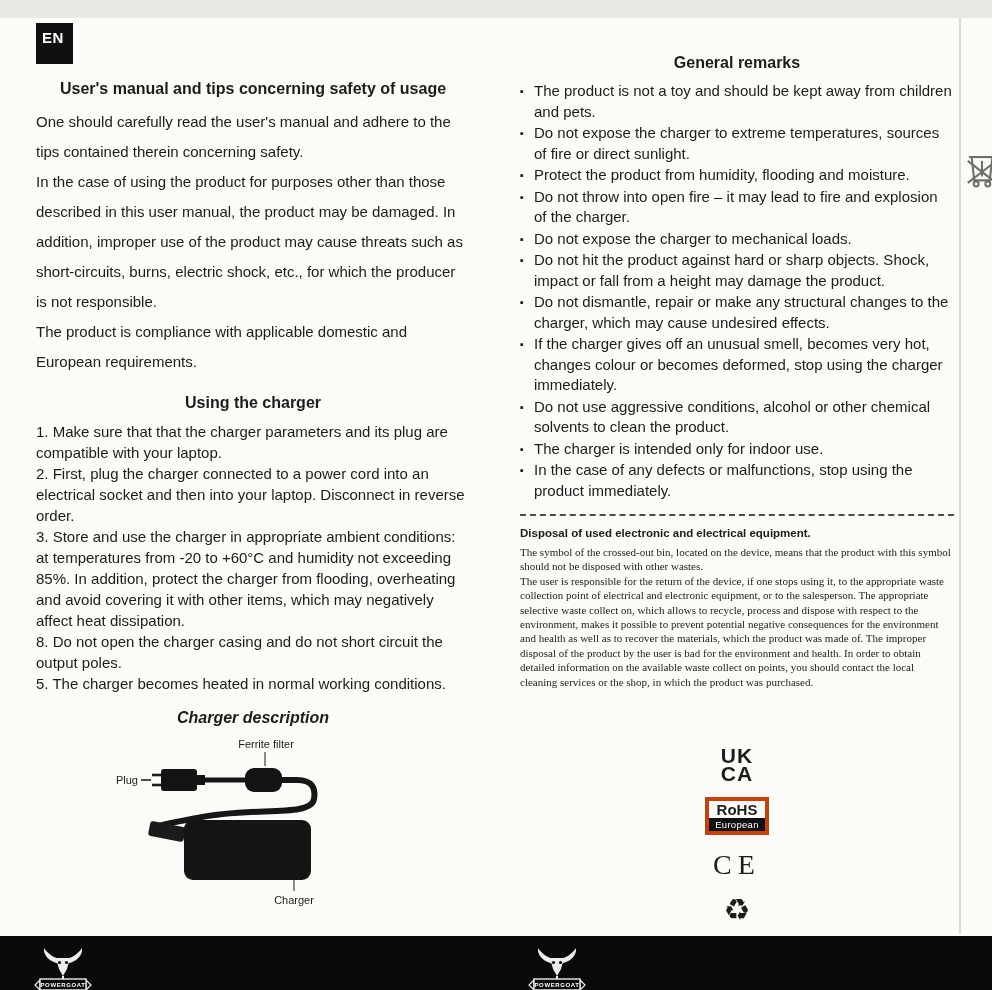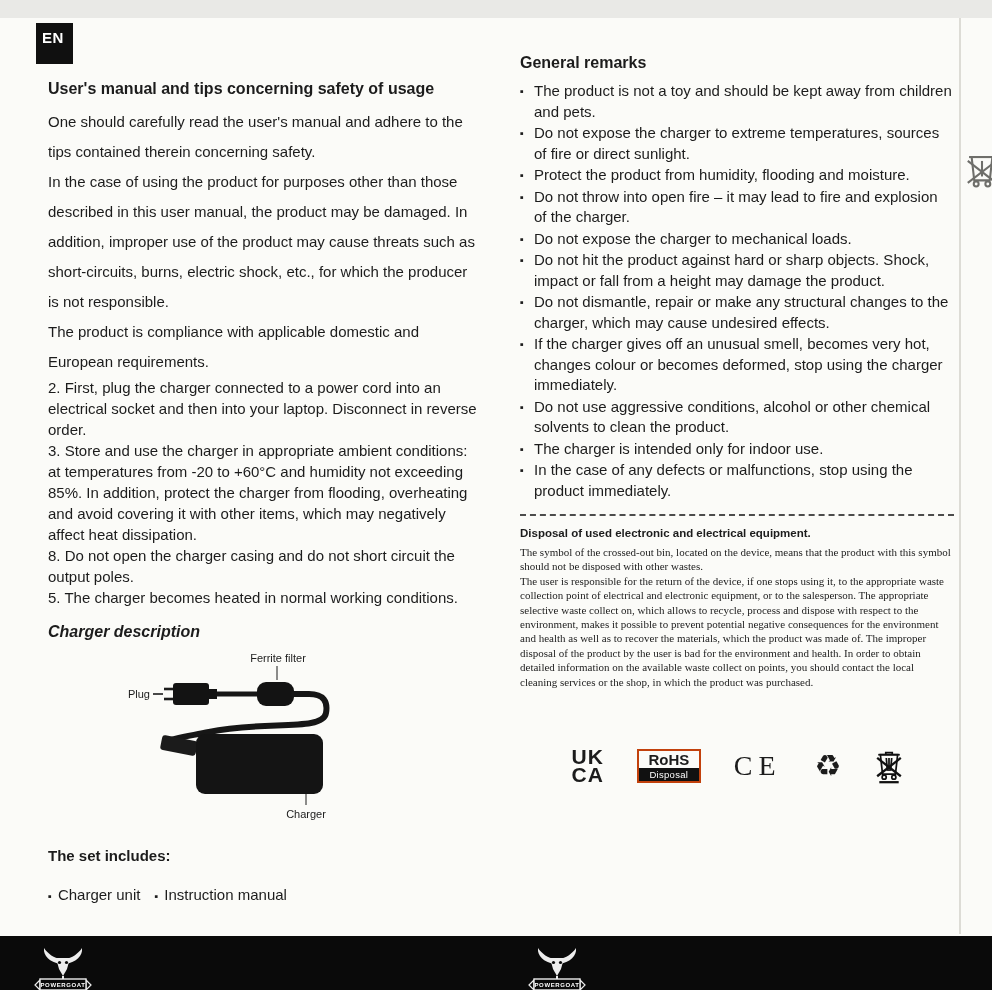--- a/index.html
+++ b/index.html
@@ -10,45 +10,45 @@
     font-family:"Liberation Sans","DejaVu Sans",sans-serif;
     color:#1c1c1c;
   }
   .en-badge {
     position:absolute; left:36px; top:5px; width:37px; height:41px;
     background:#101010; color:#fff; font-weight:700; font-size:15px;
     display:flex; align-items:flex-start; justify-content:flex-start;
     padding:6px 0 0 6px; letter-spacing:.5px;
   }
   .col { position:absolute; width:434px; }
-  .col-left  { left:48px;  top:62px; }
+  .col-left  { left:36px;  top:62px; }
   .col-right { left:520px; top:36px; }
 
-  .h  { font-size:16px; font-weight:700; margin:0; }
+  .h  { font-size:16px; font-weight:700; margin:0;text-align:center; }
   .h.safety { margin-bottom:9px; }
   .h.using  { margin:17px 0 9px; }
   .h.desc   { margin:15px 0 2px;font-style:italic; }
   .h.remarks{ margin-bottom:9px; }
 
   .body-text { font-size:15px; line-height:30px; margin:0; white-space:pre-line; }
   .steps .step { font-size:15px; line-height:21px; margin:0; }
 
   .remarks-list { }
   .remark { display:grid; grid-template-columns:14px auto; margin:0 0 1px 0; }
   .remark .bullet { font-size:11px; line-height:20.5px; }
   .remark .remark-text { font-size:15px; line-height:20.5px; }
 
   .dashed-sep { border:0; border-top:2px dashed #4c4c4c; margin:13px 0 11px; }
 
   .disposal-h { font-size:11.5px; font-weight:700; margin:0 0 6px; }
   .disposal-t { font-size:11px; line-height:14.4px; margin:0; white-space:pre-line;font-family:Liberation Serif, serif; }
 
-  .cert-row { display:flex; align-items:center; justify-content:center; gap:33px; margin-top:58px; }
+  .cert-row { display:flex; align-items:center; justify-content:center; gap:14px; margin-top:58px;flex-direction:column; }
   .ukca { font-weight:700; font-size:21px; line-height:18px; letter-spacing:1px; }
-  .rohs { border:2px solid #c2410c; width:64px; text-align:center; }
+  .rohs { border:4px solid #c2410c; width:64px; text-align:center; }
   .rohs-title { font-size:15px; font-weight:700; line-height:17px; }
   .rohs-sub { background:#111; color:#fff; font-size:9.5px; line-height:13px; letter-spacing:.3px; }
   .ce { font-size:28px; font-weight:500; letter-spacing:6px; font-family:Liberation Serif, serif; }
   .recycle { font-size:30px; line-height:30px; font-family:"DejaVu Sans",sans-serif; }
 
   .diagram-wrap { margin-top:6px; }
   .diagram-wrap svg text { font-family:"Liberation Sans",sans-serif; font-size:11px; fill:#1c1c1c; }
 
   .set-line { margin-top:14px; font-size:15px; display:flex; align-items:flex-start; gap:22px;flex-direction:column; }
   .set-label { font-weight:700; }
@@ -70,22 +70,24 @@
 <div class="page">
 
   <div class="en-badge">EN</div>
 
   <div class="col col-left">
     <h2 class="h safety">User's manual and tips concerning safety of usage</h2>
     <p class="body-text">One should carefully read the user's manual and adhere to the tips contained therein concerning safety.
 In the case of using the product for purposes other than those described in this user manual, the product may be damaged. In addition, improper use of the product may cause threats such as short-circuits, burns, electric shock, etc., for which the producer is not responsible.
 The product is compliance with applicable domestic and European requirements.</p>
 
+    <h2 class="h using">Using the charger</h2>
     <div class="steps">
 
+        <p class="step">1. Make sure that that the charger parameters and its plug are compatible with your laptop.</p>
 
         <p class="step">2. First, plug the charger connected to a power cord into an electrical socket and then into your laptop. Disconnect in reverse order.</p>
 
         <p class="step">3. Store and use the charger in appropriate ambient conditions: at temperatures from -20 to +60°C and humidity not exceeding 85%. In addition, protect the charger from flooding, overheating and avoid covering it with other items, which may negatively affect heat dissipation.</p>
 
         <p class="step">8. Do not open the charger casing and do not short circuit the output poles.</p>
 
         <p class="step">5. The charger becomes heated in normal working conditions.</p>
       </div>
 
@@ -205,21 +207,21 @@
     <p class="disposal-t">The symbol of the crossed-out bin, located on the device, means that the product with this symbol should not be disposed with other wastes.
 The user is responsible for the return of the device, if one stops using it, to the appropriate waste collection point of electrical and electronic equipment, or to the salesperson. The appropriate selective waste collect on, which allows to recycle, process and dispose with respect to the environment, makes it possible to prevent potential negative consequences for the environment and health as well as to recover the materials, which the product was made of. The improper disposal of the product by the user is bad for the environment and health. In order to obtain detailed information on the available waste collect on points, you should contact the local cleaning services or the shop, in which the product was purchased.</p>
 
     <div class="cert-row">
       <div class="ukca">
         <div>UK</div>
         <div>CA</div>
       </div>
       <div class="rohs">
         <div class="rohs-title">RoHS</div>
-        <div class="rohs-sub">Disposal</div>
+        <div class="rohs-sub">European</div>
       </div>
       <div class="ce">CE</div>
       <div class="recycle">♻</div>
       <svg width="28" height="37" viewBox="0 0 26 34">
         <g stroke="#111" stroke-width="1.6" fill="none">
           <line x1="3" y1="7" x2="23" y2="7"></line>
           <path d="M10 7 V5 H16 V7"></path>
           <path d="M5 7 L7 25 L19 25 L21 7 Z"></path>
           <line x1="10.5" y1="10" x2="11.5" y2="22"></line>
           <line x1="13" y1="10" x2="13" y2="22"></line>

